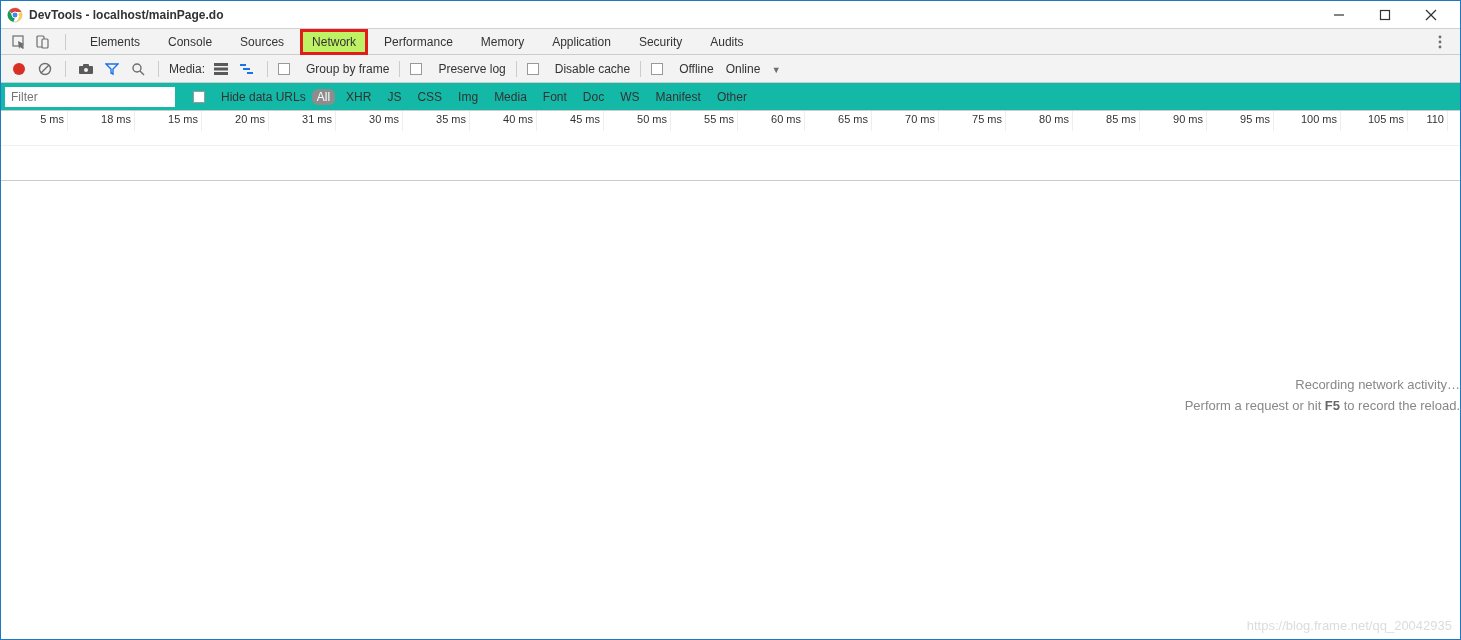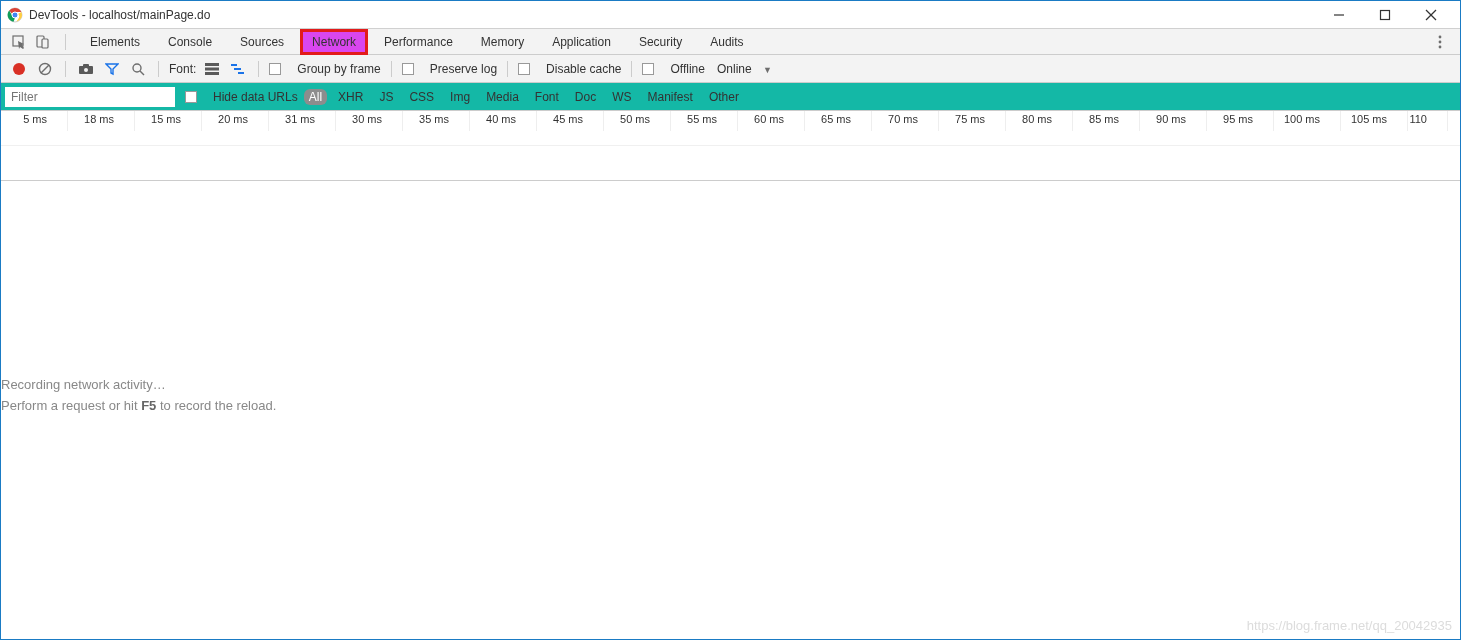--- a/index.html
+++ b/index.html
@@ -15,20 +15,21 @@
     position: relative;
   }
   
   .title-bar {
     height: 28px;
     display: flex;
     align-items: center;
     padding: 0 6px;
     background: #fff;
     border-bottom: 1px solid #d0d0d0;
+    font-weight: bold;
   }
   .title-bar .favicon {
     width: 16px; height: 16px; margin-right: 6px;
   }
   .title-text { font-size: 12px; color: #333; flex: 1; }
   .win-controls { display: flex; gap: 0; }
   .win-btn {
     width: 46px; height: 28px; display: flex; align-items: center; justify-content: center;
     font-size: 14px; cursor: default;
   }
@@ -51,21 +52,21 @@
   .tab {
     padding: 0 12px;
     height: 26px;
     line-height: 26px;
     color: #333;
     cursor: default;
     position: relative;
   }
   .tab.highlighted {
     box-shadow: inset 0 0 0 3px #e21b1b;
-    background: #d946ef;
+    background: #bef264;
     z-index: 2;
   }
   .kebab {
     margin-left: auto;
     width: 24px; height: 26px;
     display: flex; align-items: center; justify-content: center;
     color: #6e6e6e;
   }
   
   .net-toolbar {
@@ -96,21 +97,21 @@
     border-bottom: 1px solid #ccc;
     display: flex; align-items: center;
     padding: 0 0 0 4px;
     gap: 6px;
     background: #14b8a6;
   }
   .filter-input {
     width: 170px; height: 20px; border: none;
     font-size: 12px; padding: 0 6px; color: #5a5a5a; outline: none;
   }
-  .filter-row .chk-wrap { margin-left: 4px; }
+  .filter-row .chk-wrap { margin-left: 12px; }
   .type-pill {
     padding: 1px 5px;
     border-radius: 6px;
     color: #333;
   }
   .type-pill.active {
     background: #8d8d8d; color: #fff;
   }
   
   .timeline {
@@ -123,35 +124,35 @@
   .ruler {
     display: flex;
     height: 20px;
     font-size: 11px;
     color: #333;
     position: relative;
   }
   .tick {
     width: 67px;
     text-align: right;
-    padding-right: 20px;
+    padding-right: 3px;
     border-right: 1px solid #eee;
     height: 20px;
     line-height: 16px;
     white-space: nowrap;
   }
   .lane-divider {
     position: absolute; left: 0; right: 0; top: 34px; height: 1px; background: #f0f0f0;
   }
   
   .empty {
     position: absolute;
     left: 0; right: 0;
     top: 370px;
-    text-align: left;
+    text-align: right;
     color: #888;
   }
   .empty p { margin: 6px 0; font-size: 13px; }
   .empty b { color: #666; font-weight: 600; margin-top: 32px; }
   
   .watermark {
     position: absolute; right: 8px; bottom: 6px;
     color: #dcdcdc; font-size: 13px;
     pointer-events: none;
   }
@@ -250,21 +251,21 @@
         <path d="M1 2h12l-5 5v5l-2-1V7z" fill="none" stroke="#1a73e8" stroke-width="1.4"></path>
       </svg>
   </div>
   <div class="nt-icon">
     <svg width="14" height="14">
         <circle cx="6" cy="6" r="4" fill="none" stroke="#6e6e6e" stroke-width="1.4"></circle>
         <line x1="9" y1="9" x2="13" y2="13" stroke="#6e6e6e" stroke-width="1.4"></line>
       </svg>
   </div>
   <div class="nt-sep"></div>
-  <span class="nt-label">Font:</span>
+  <span class="nt-label">Media:</span>
   <div class="nt-icon">
     <svg class="view-large-icon" viewBox="0 0 14 12">
         <rect x="0" y="0" width="14" height="3" fill="#5a5a5a"></rect>
         <rect x="0" y="4.5" width="14" height="3" fill="#5a5a5a"></rect>
         <rect x="0" y="9" width="14" height="3" fill="#5a5a5a"></rect>
       </svg>
   </div>
   <div class="nt-icon">
     <svg class="view-small-icon" viewBox="0 0 14 12">
         <rect x="0" y="1" width="6" height="2" fill="#1a73e8"></rect>

